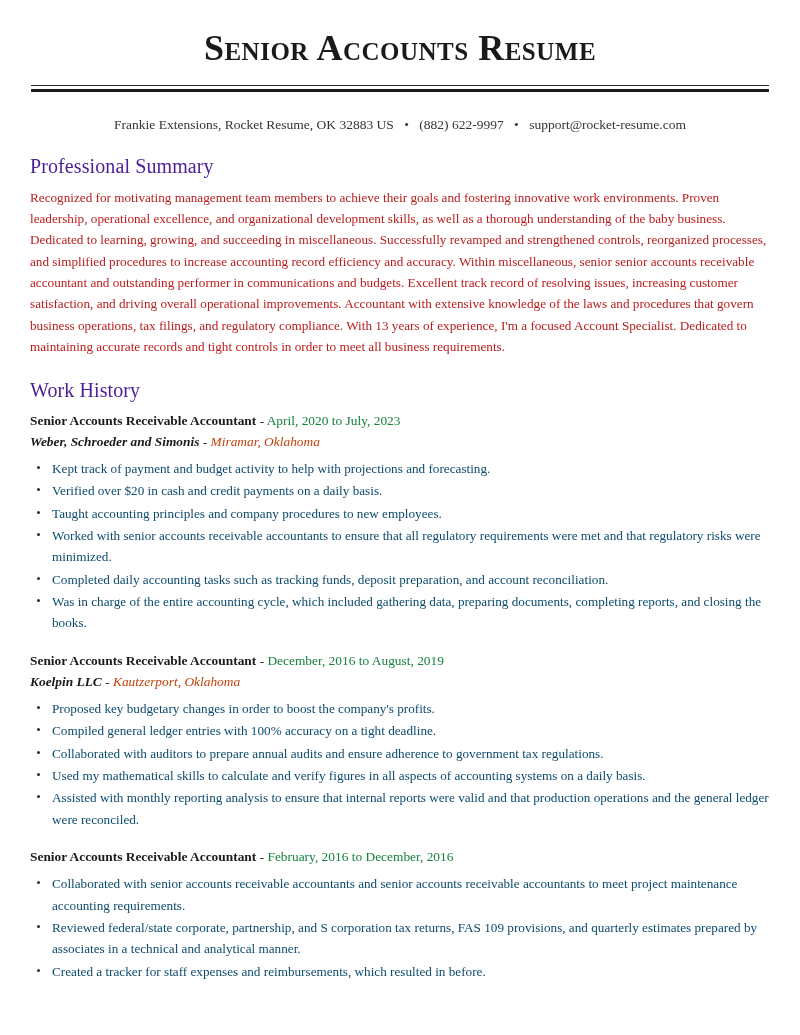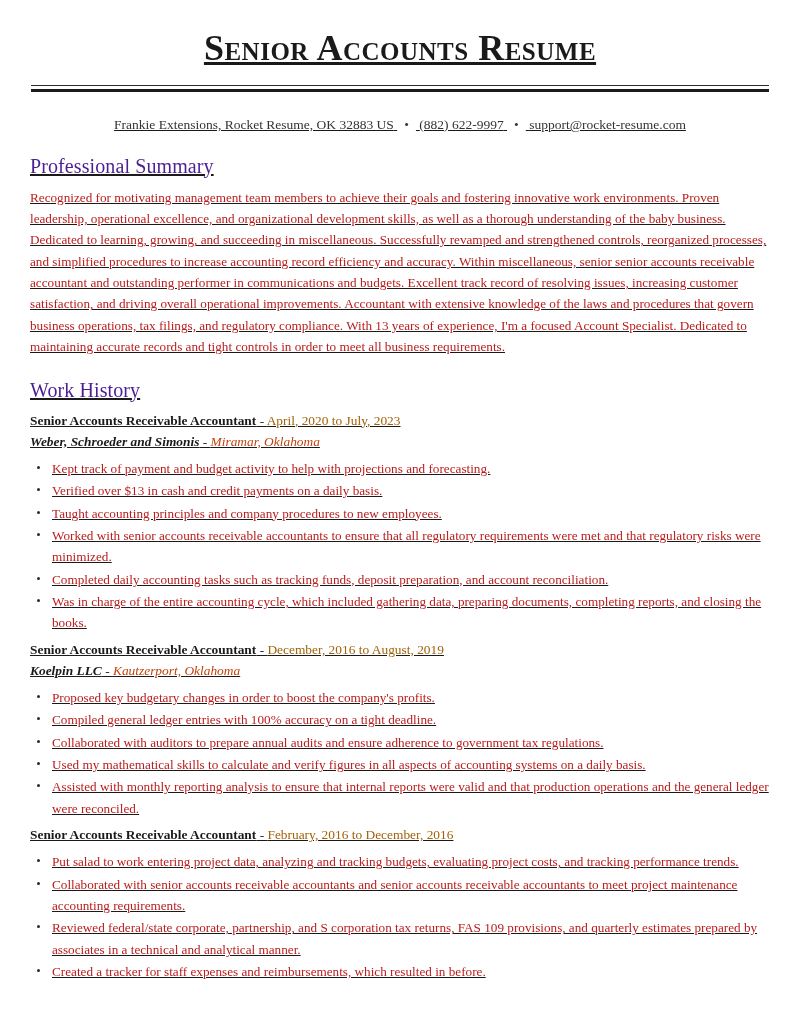--- a/index.html
+++ b/index.html
@@ -15,21 +15,20 @@
     overflow: hidden;
     font-family: "Liberation Serif", "DejaVu Serif", serif;
     color: #1a1a1a;
   }
   .page {
     width: 800px;
     height: 1035px;
     padding: 0 30px;
     overflow: hidden;
     position: relative;
-    text-decoration: underline;
   }
 
   
   .resume-title {
     text-align: center;
     font-family: "Liberation Serif", "DejaVu Serif", serif;
     font-variant: small-caps;
     font-weight: 700;
     font-size: 36px;
     letter-spacing: 0.5px;
@@ -85,36 +84,36 @@
   .summary-text {
     font-size: 13.2px;
     line-height: 1.62;
     color: #b91c1c;
     text-align: left;
     margin: 0;
   }
 
   
   .job {
-    margin-top: 6px;
+    margin-top: 17px;
   }
   .job:first-of-type {
     margin-top: 8px;
   }
   .job-title-line {
     font-size: 13.4px;
     line-height: 1.5;
     color: #1a1a1a;
   }
   .job-title {
     font-weight: 700;
   }
   .job-dates {
     font-weight: 400;
-    color: #a16207;
+    color: #15803d;
     text-align: center;
   }
   .job-company-line {
     font-size: 13.4px;
     line-height: 1.5;
     color: #1a1a1a;
     margin-top: 1px;
   }
   .company-name {
     font-weight: 700;
@@ -134,21 +133,21 @@
   ul.bullets {
     list-style: none;
     margin: 6px 0 0 0;
     padding: 0;
   }
   ul.bullets li {
     position: relative;
     padding-left: 22px;
     font-size: 13.2px;
     line-height: 1.62;
-    color: #b91c1c;
+    color: #0c4a6e;
     margin-bottom: 1px;
   }
   ul.bullets li::before {
     content: "";
     position: absolute;
     left: 7px;
     top: 8px;
     width: 3px;
     height: 3px;
     background: #2a2a2a;
@@ -184,42 +183,41 @@
   </div>
 
   <div class="section">
     <h2 class="section-heading">Work History</h2>
     <div id="jobs-container">
         <div class="job">
           <div class="job-title-line"><span class="job-title">Senior Accounts Receivable Accountant</span><span class="dash"> - </span><span class="job-dates">April, 2020 to July, 2023</span></div>
           <div class="job-company-line"><span class="company-name">Weber, Schroeder and Simonis</span><span class="dash"> - </span><span class="company-location">Miramar, Oklahoma</span></div>
           <ul class="bullets">
             <li>Kept track of payment and budget activity to help with projections and forecasting.</li>
-            <li>Verified over $13 in cash and credit payments on a daily basis.</li>
+            <li>Verified over $20 in cash and credit payments on a daily basis.</li>
             <li>Taught accounting principles and company procedures to new employees.</li>
             <li>Worked with senior accounts receivable accountants to ensure that all regulatory requirements were met and that regulatory risks were minimized.</li>
             <li>Completed daily accounting tasks such as tracking funds, deposit preparation, and account reconciliation.</li>
             <li>Was in charge of the entire accounting cycle, which included gathering data, preparing documents, completing reports, and closing the books.</li>
           </ul>
         </div>
         <div class="job">
           <div class="job-title-line"><span class="job-title">Senior Accounts Receivable Accountant</span><span class="dash"> - </span><span class="job-dates">December, 2016 to August, 2019</span></div>
           <div class="job-company-line"><span class="company-name">Koelpin LLC</span><span class="dash"> - </span><span class="company-location">Kautzerport, Oklahoma</span></div>
           <ul class="bullets">
             <li>Proposed key budgetary changes in order to boost the company's profits.</li>
             <li>Compiled general ledger entries with 100% accuracy on a tight deadline.</li>
             <li>Collaborated with auditors to prepare annual audits and ensure adherence to government tax regulations.</li>
             <li>Used my mathematical skills to calculate and verify figures in all aspects of accounting systems on a daily basis.</li>
             <li>Assisted with monthly reporting analysis to ensure that internal reports were valid and that production operations and the general ledger were reconciled.</li>
           </ul>
         </div>
         <div class="job">
           <div class="job-title-line"><span class="job-title">Senior Accounts Receivable Accountant</span><span class="dash"> - </span><span class="job-dates">February, 2016 to December, 2016</span></div>
           <ul class="bullets">
-            <li>Put salad to work entering project data, analyzing and tracking budgets, evaluating project costs, and tracking performance trends.</li>
             <li>Collaborated with senior accounts receivable accountants and senior accounts receivable accountants to meet project maintenance accounting requirements.</li>
             <li>Reviewed federal/state corporate, partnership, and S corporation tax returns, FAS 109 provisions, and quarterly estimates prepared by associates in a technical and analytical manner.</li>
             <li>Created a tracker for staff expenses and reimbursements, which resulted in before.</li>
           </ul>
         </div>
       </div>
   </div>
 
 </div>
 

